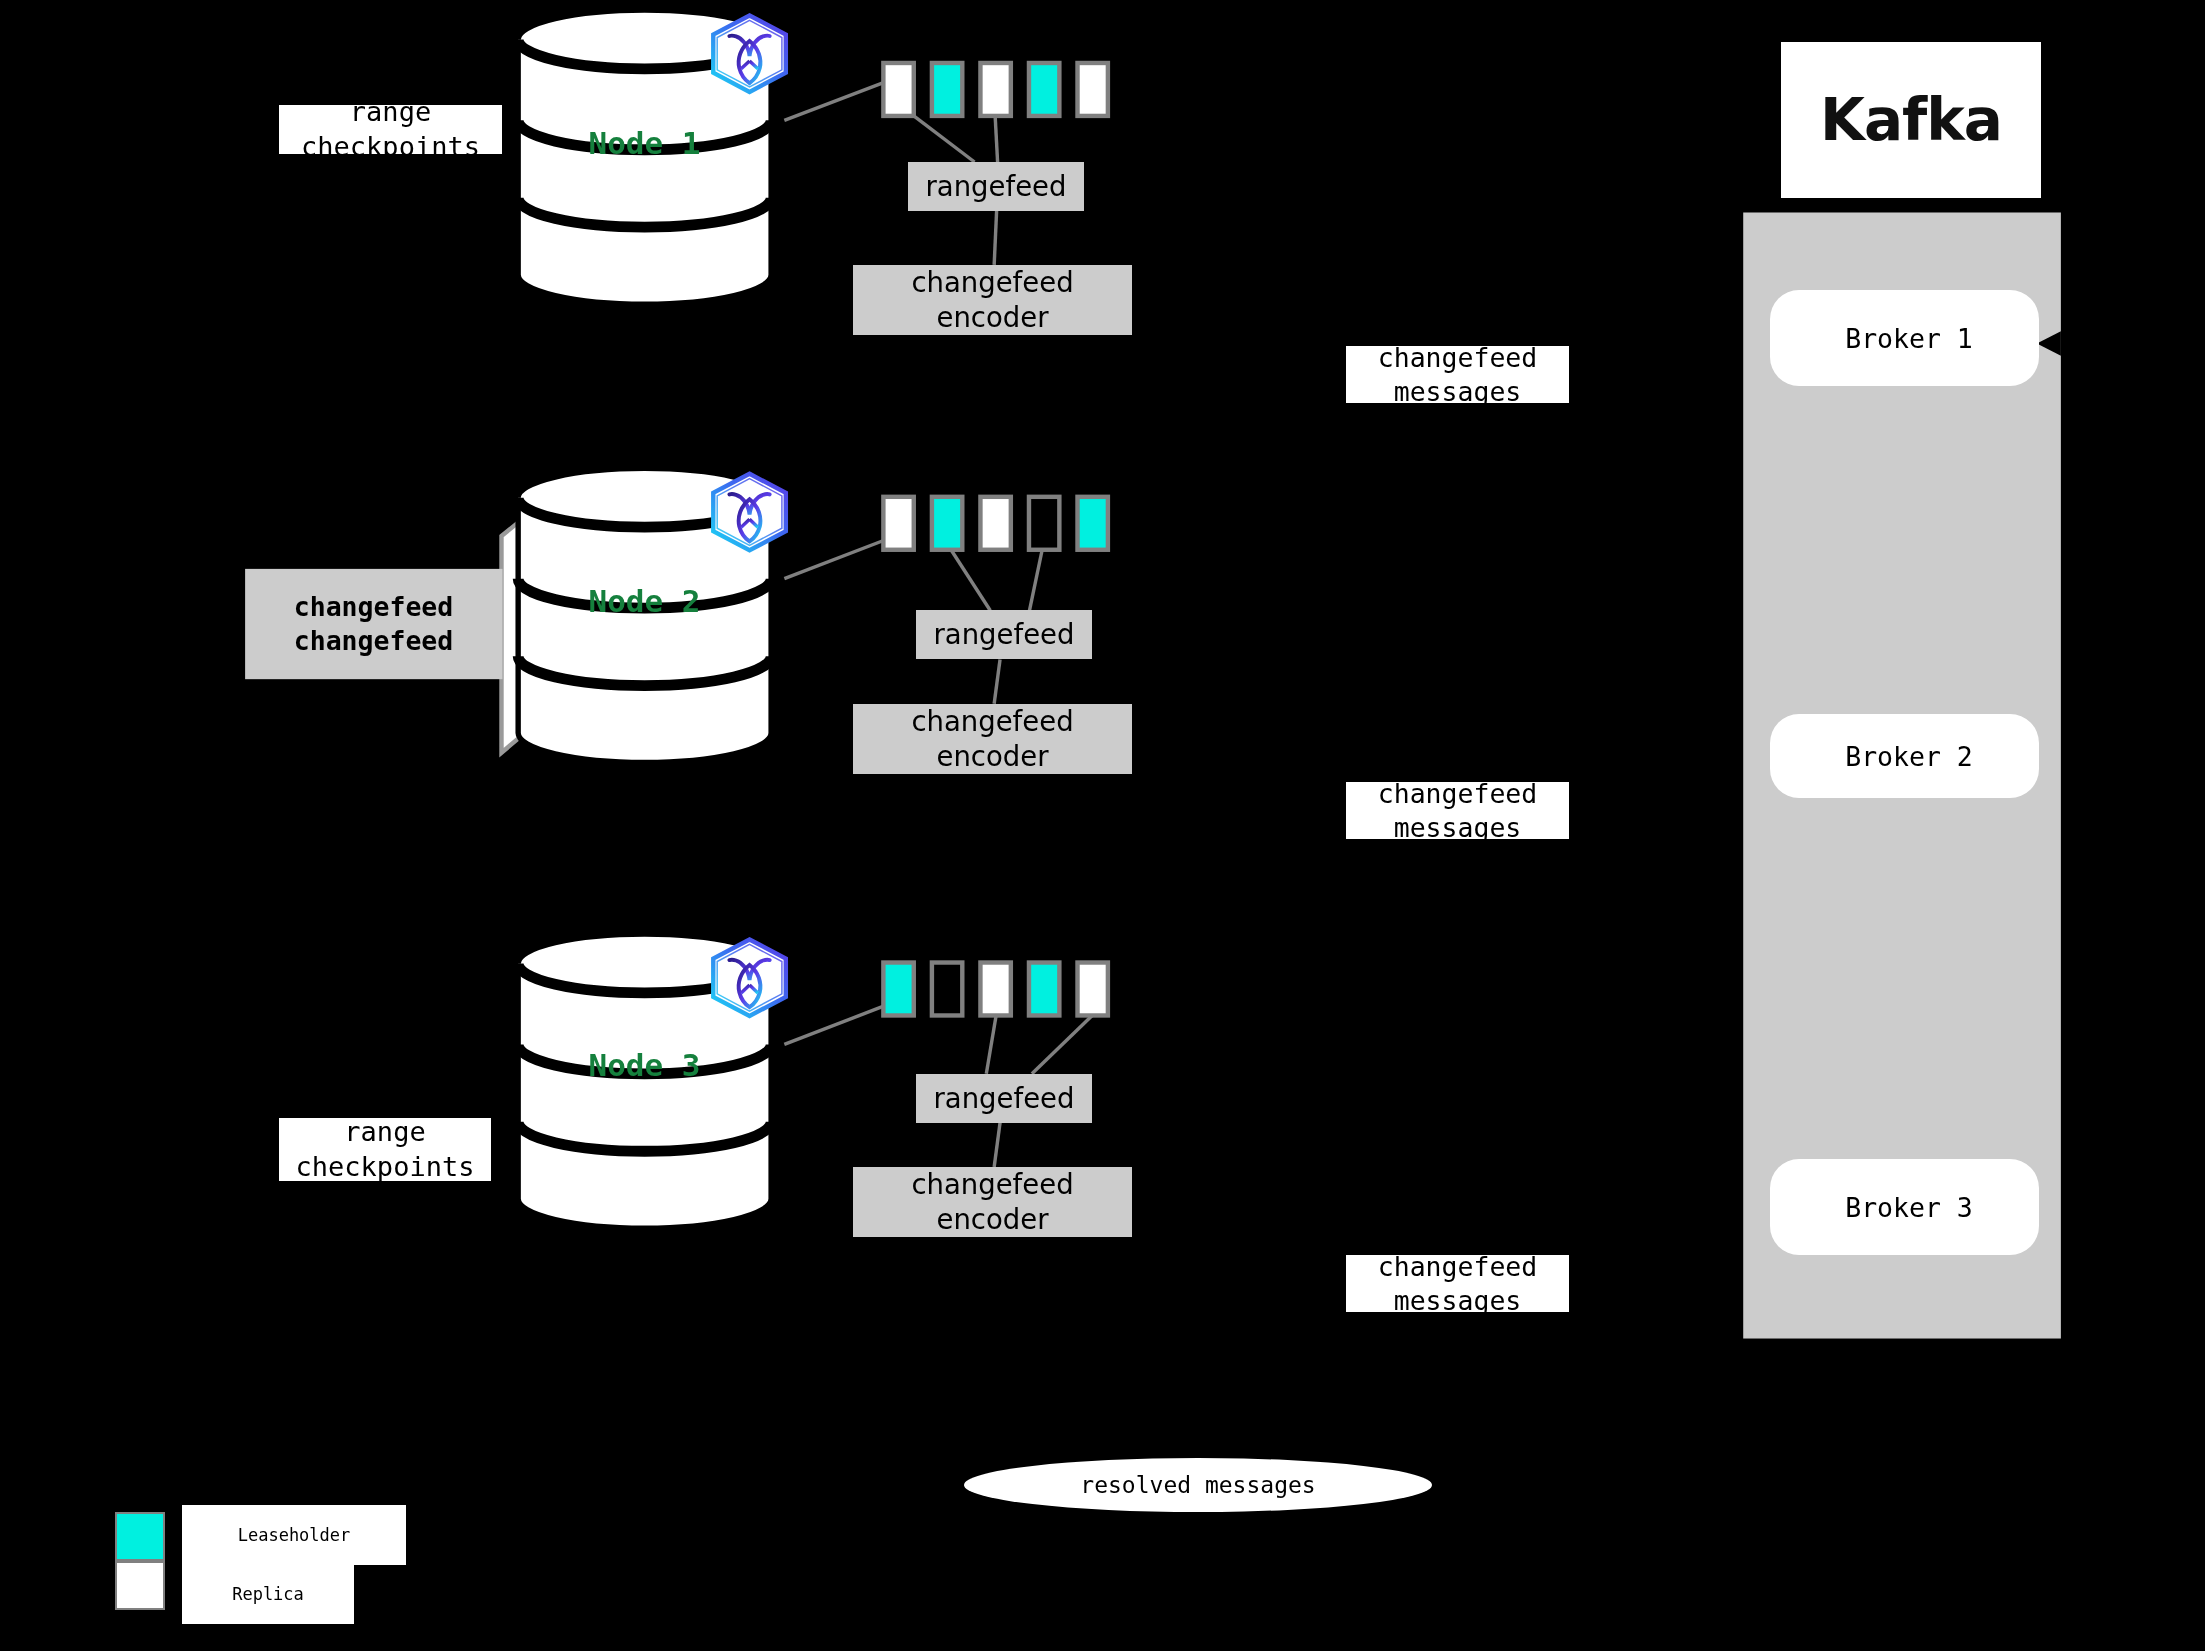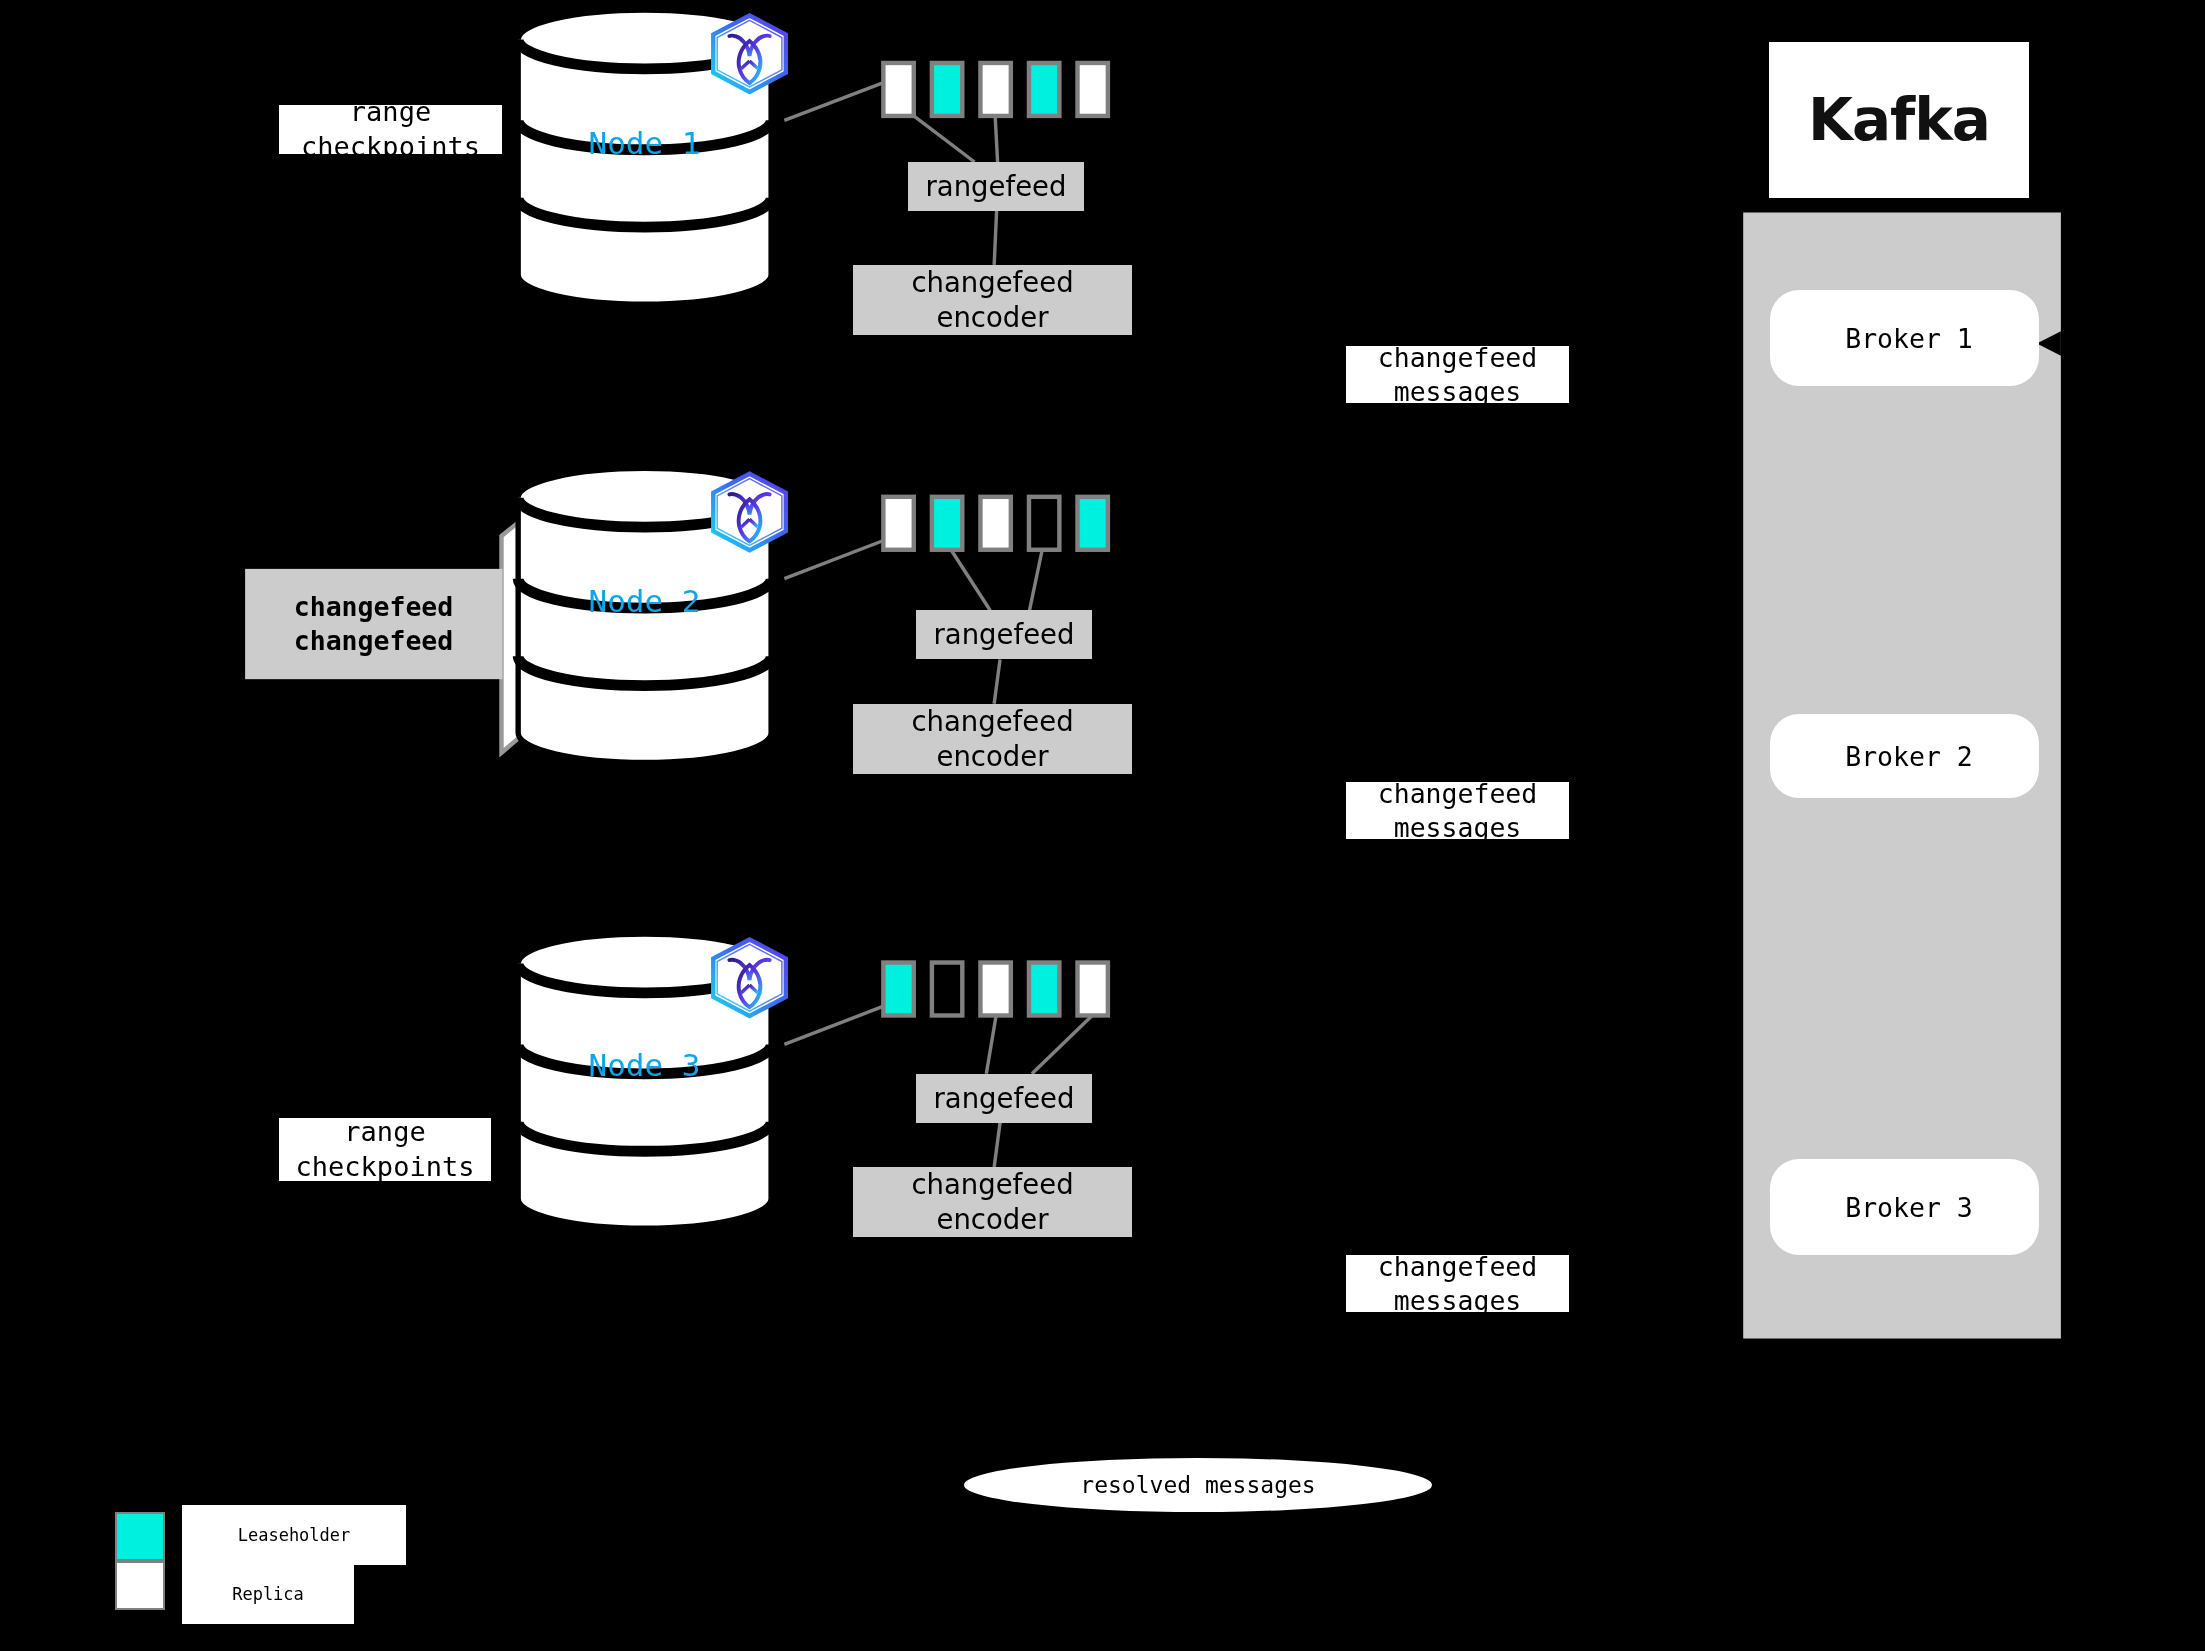--- a/index.html
+++ b/index.html
@@ -3,27 +3,27 @@
 <meta charset="utf-8">
 <style>
   html,body{margin:0;padding:0;background:#000;}
   #stage{position:relative;width:2205px;height:1652px;background:#000;overflow:hidden;
          font-family:"DejaVu Sans",sans-serif;}
   svg{position:absolute;top:0;left:0;width:2205px;height:1652px;}
   .lbl{position:absolute;display:flex;align-items:center;justify-content:center;
        text-align:center;line-height:1.28;overflow:hidden;}
   .whitebox{background:#ffffff;color:#000;font-family:"DejaVu Sans Mono",monospace;}
   .graybox{background:#cccccc;color:#000;font-family:"DejaVu Sans",sans-serif;}
-  .nodename{position:absolute;color:#0ea5e9;font-family:"DejaVu Sans Mono",monospace;
-            font-weight:normal;text-align:center;}
+  .nodename{position:absolute;color:#15803d;font-family:"DejaVu Sans Mono",monospace;
+            font-weight:bold;text-align:center;}
   .brokerbox{position:absolute;background:#ffffff;color:#000;border-radius:29px;
              display:flex;align-items:center;justify-content:center;
              font-family:"DejaVu Sans Mono",monospace;font-size:26.5px;padding-left:9px;}
   .kafkacard{position:absolute;background:#ffffff;display:flex;align-items:center;
-             justify-content:center;gap:12.7px;}
+             justify-content:center;gap:12.7px;margin-left:12px;}
   .kafkaword{font-family:"DejaVu Sans",sans-serif;font-weight:bold;font-size:58px;color:#111;
              letter-spacing:-1px;}
   .resolved{position:absolute;background:#ffffff;color:#000;border-radius:50%/50%;
             display:flex;align-items:center;justify-content:center;
             font-family:"DejaVu Sans Mono",monospace;font-size:23px;}
   .legswatch{position:absolute;border:2.9px solid #808080;box-sizing:border-box;}
   .legtext{position:absolute;background:#fff;color:#000;display:flex;align-items:center;
            justify-content:center;font-family:"DejaVu Sans Mono",monospace;font-size:17px;}
   .coordtxt{position:absolute;display:flex;align-items:center;justify-content:center;
             text-align:center;color:#000;font-family:"DejaVu Sans Mono",monospace;

